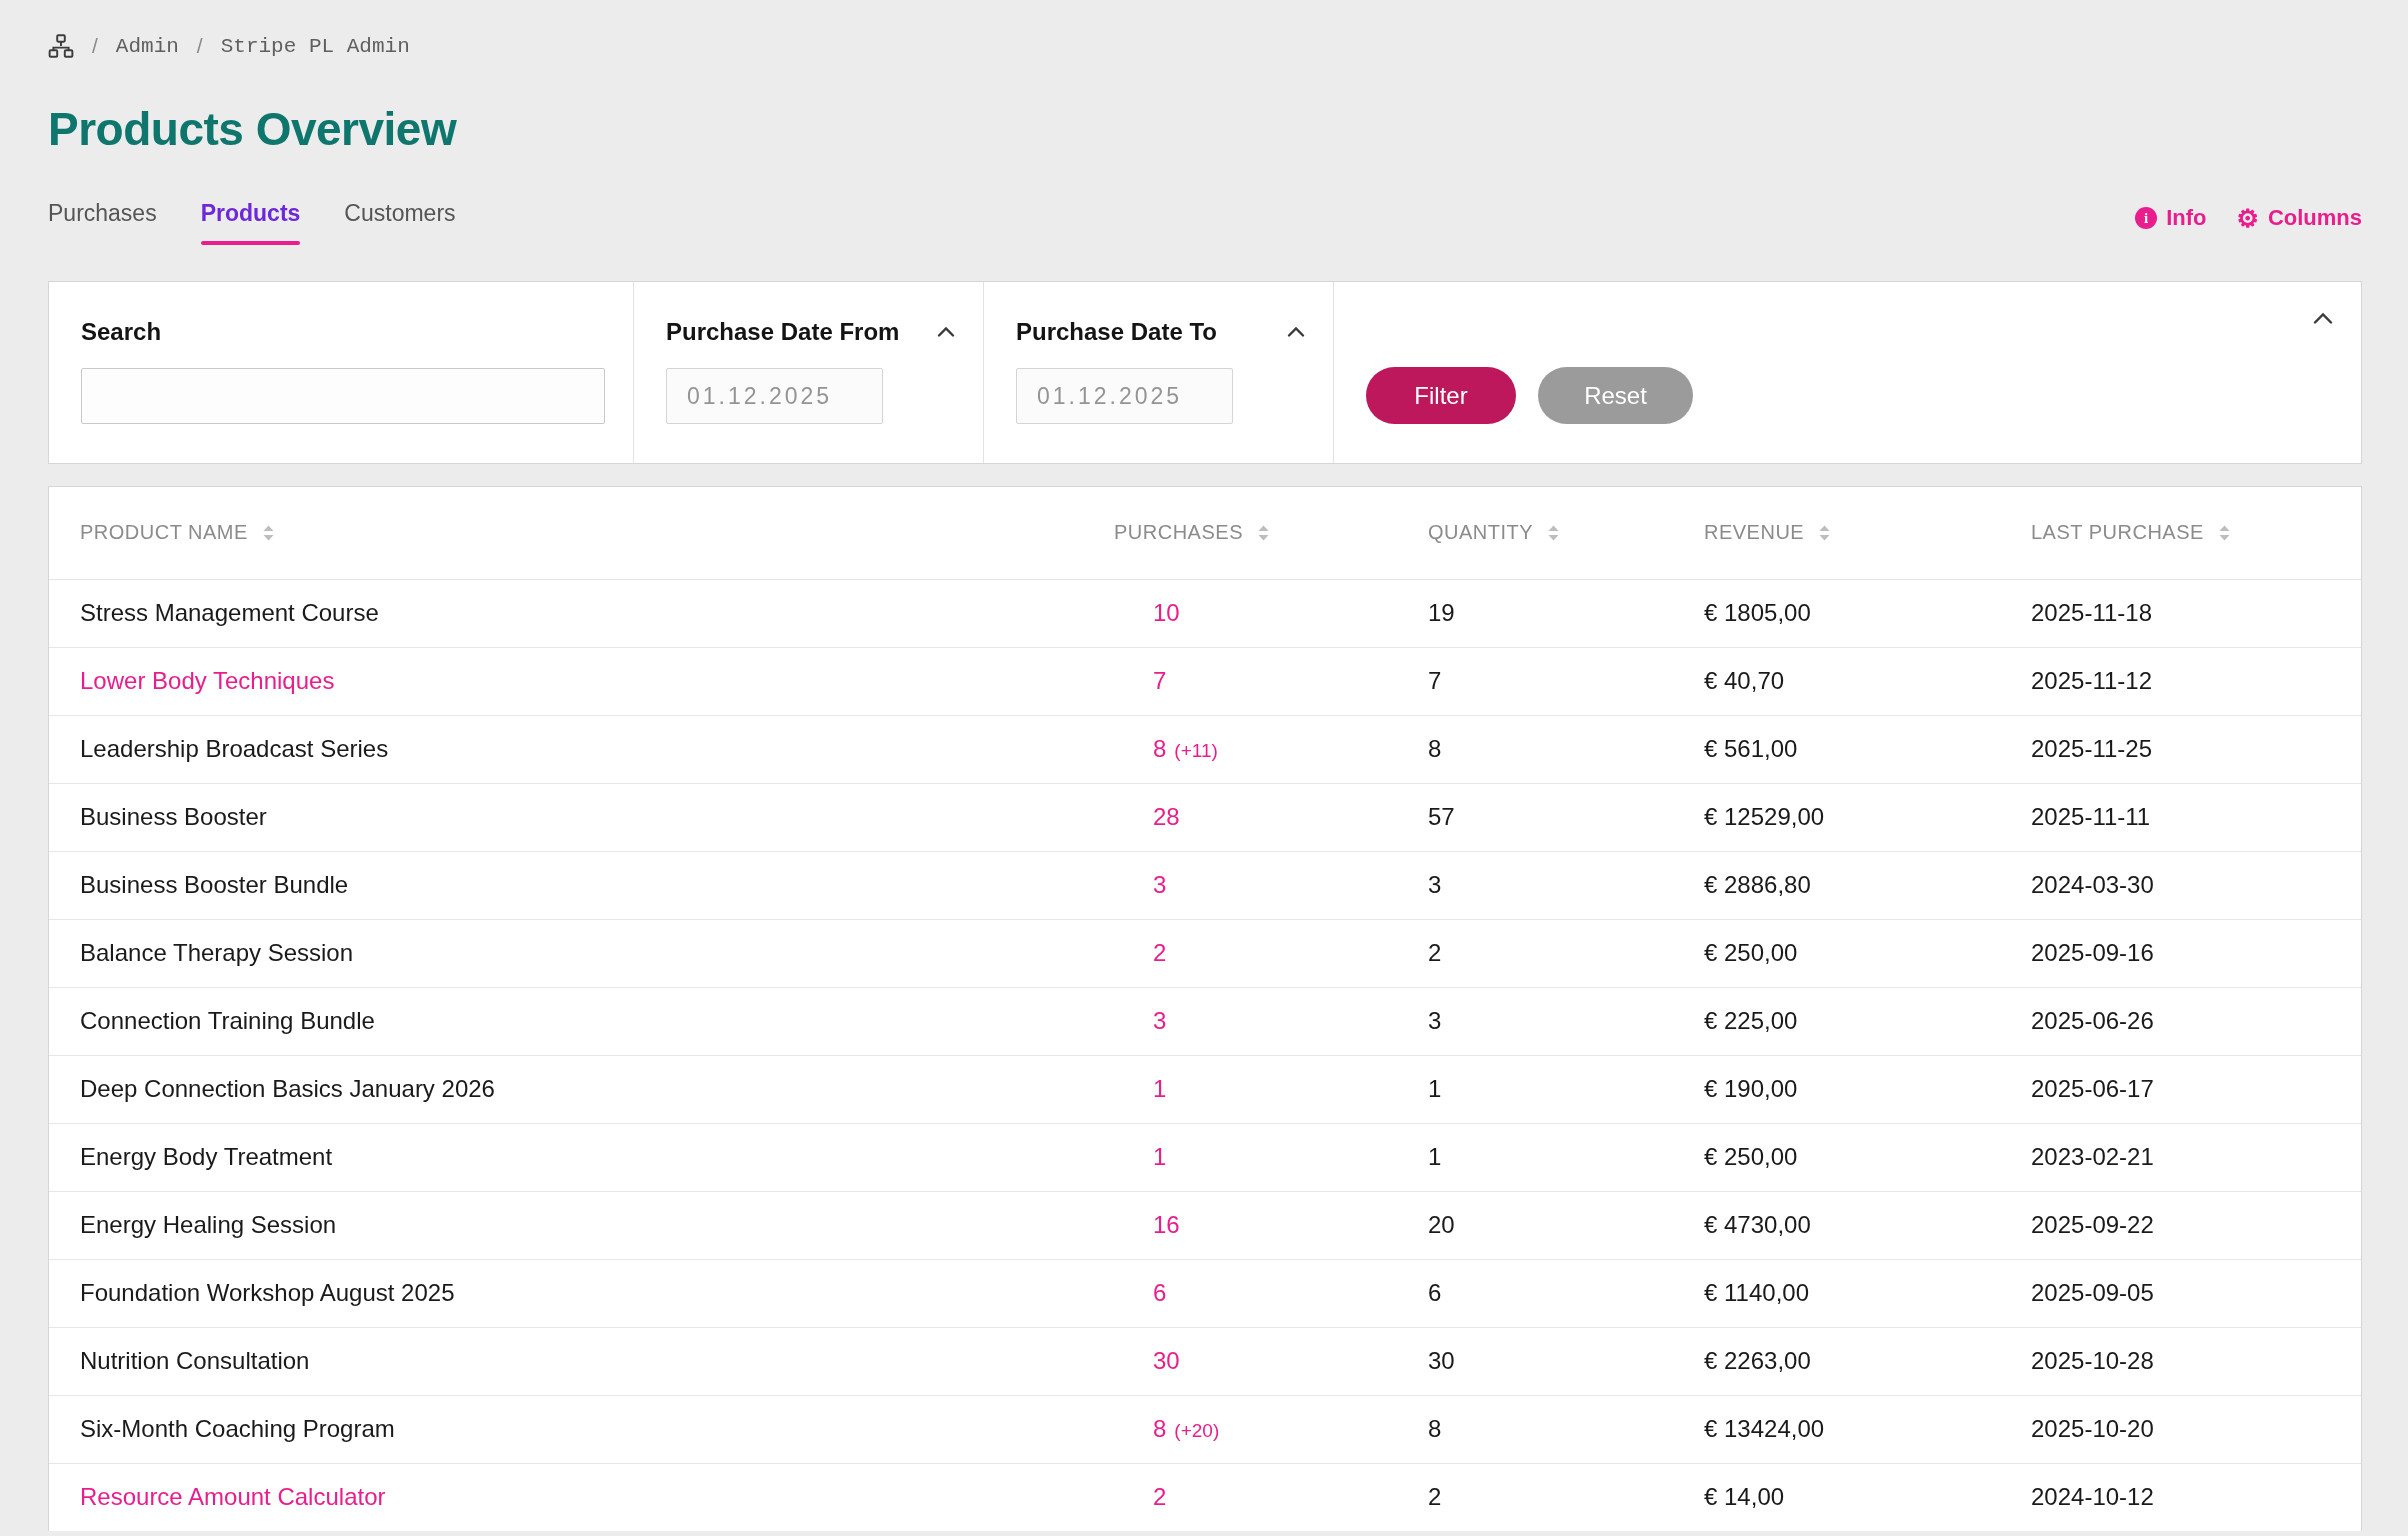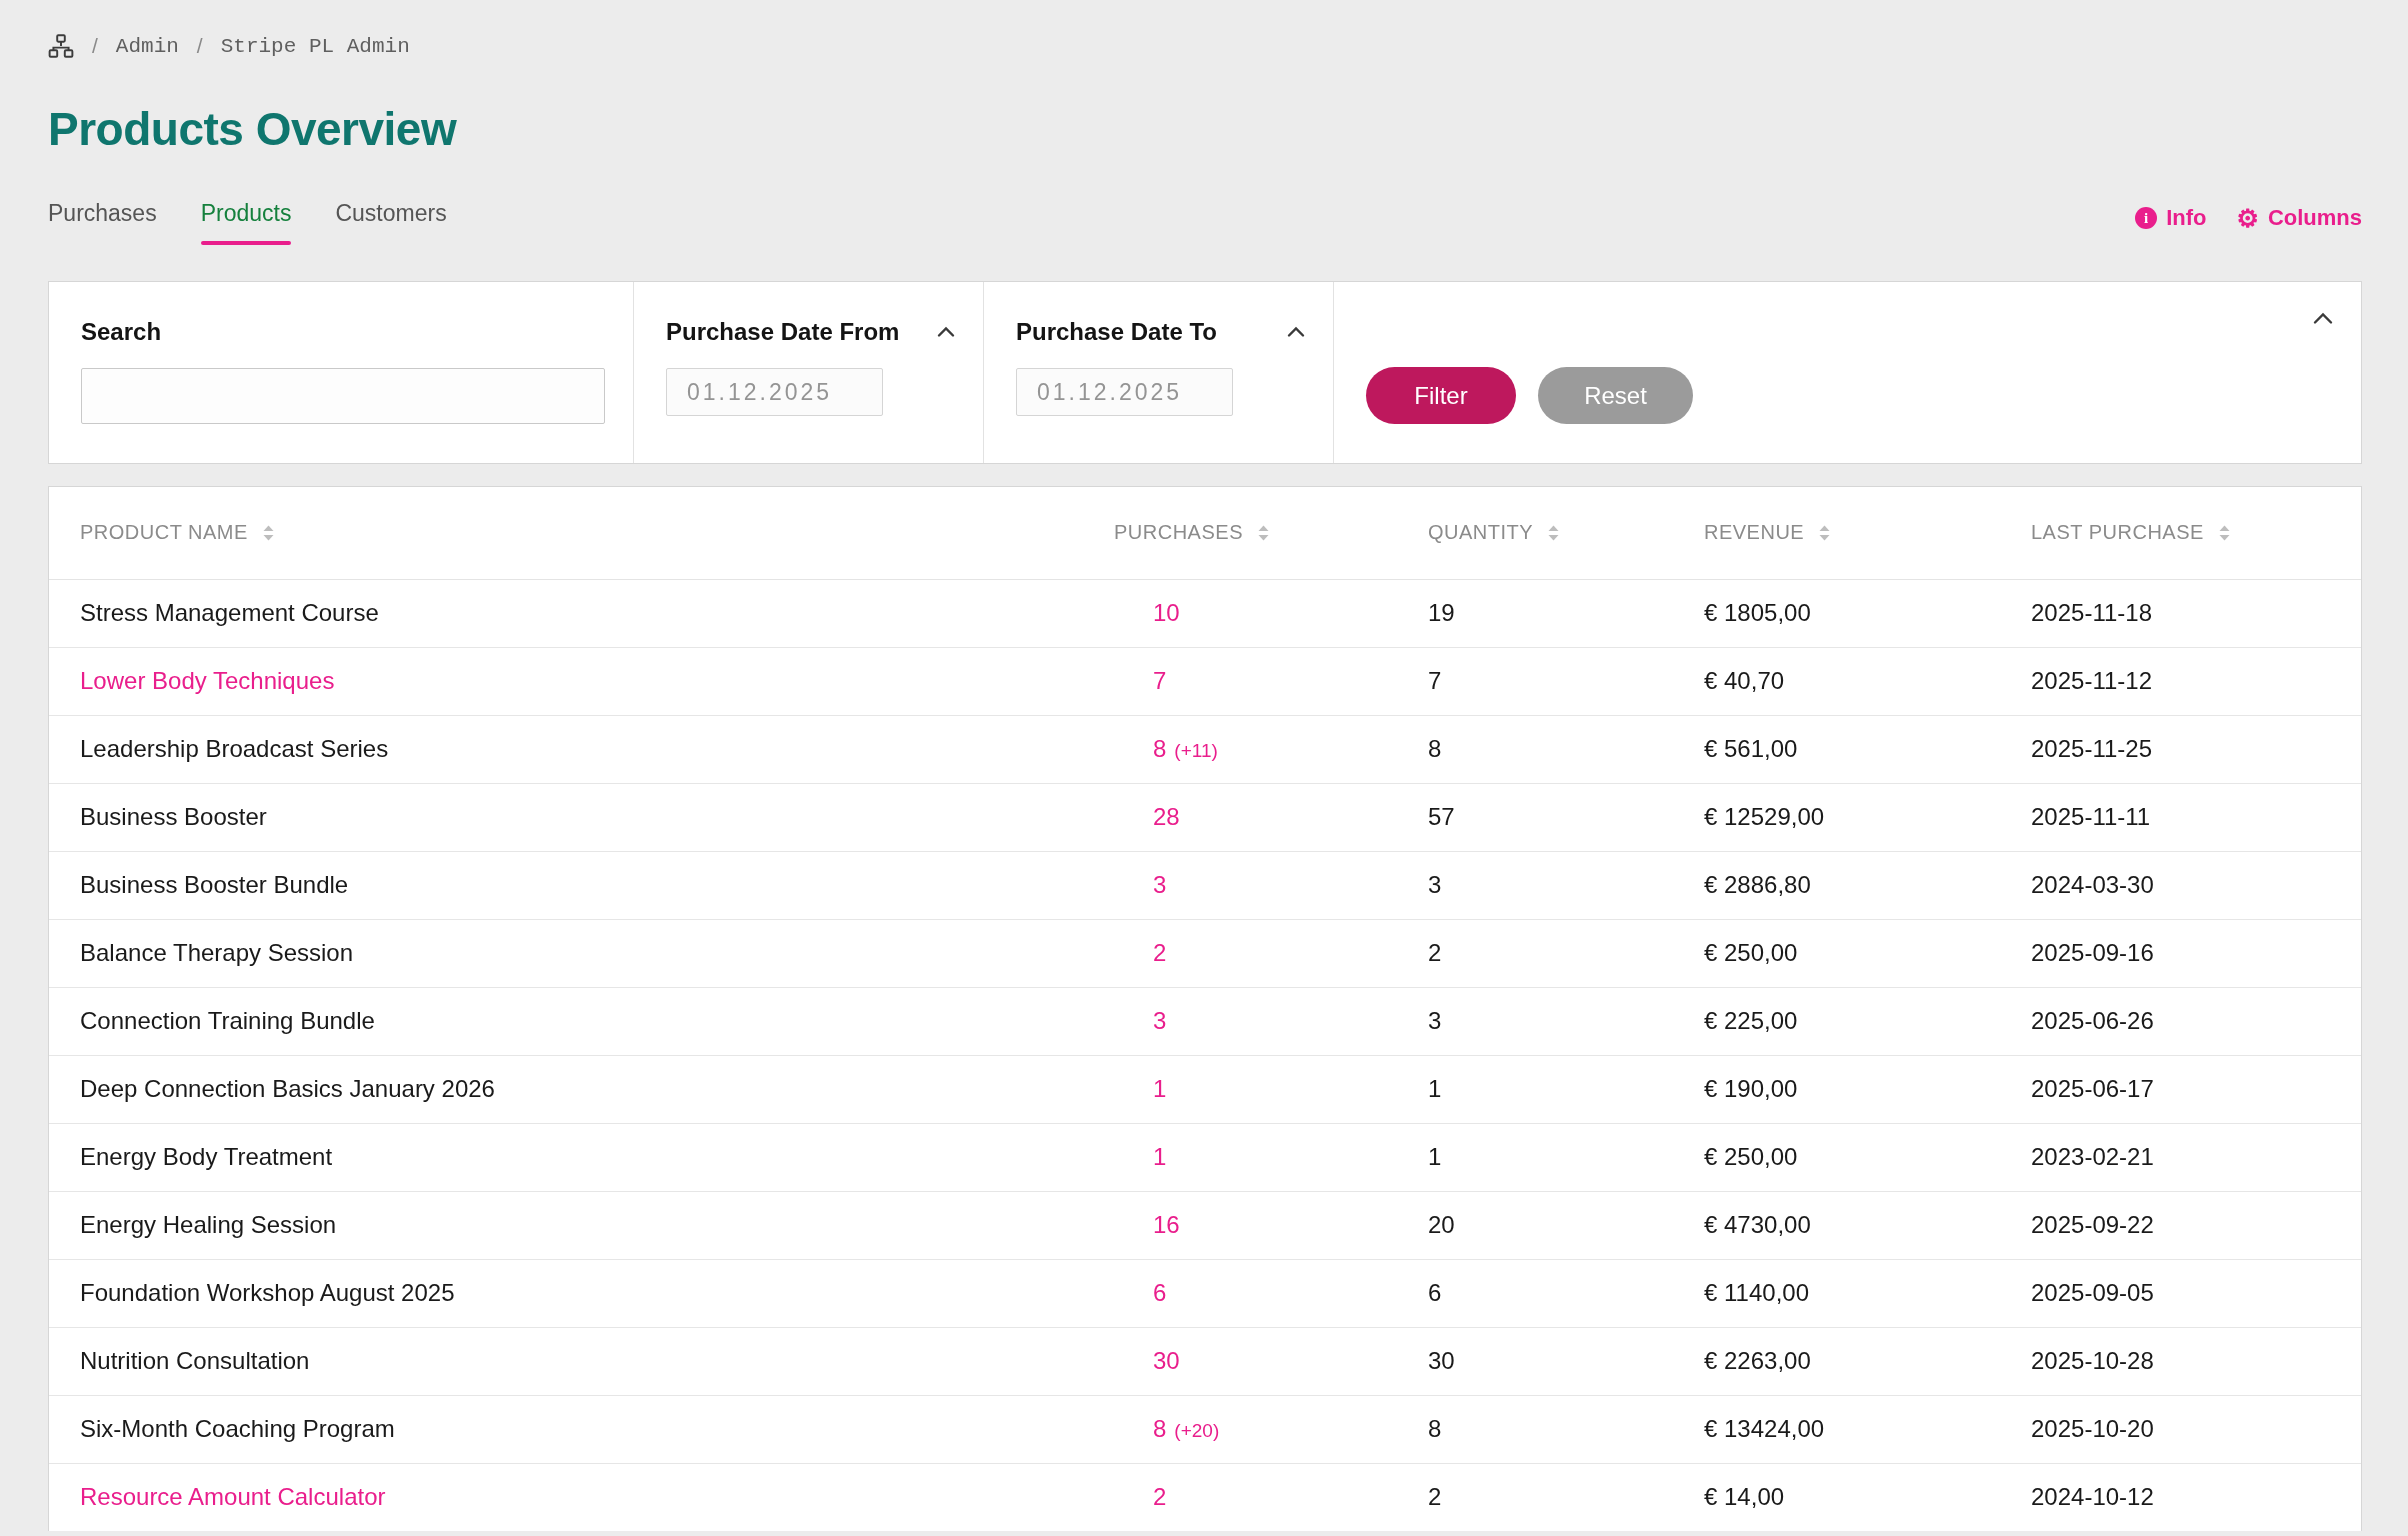--- a/index.html
+++ b/index.html
@@ -20,41 +20,41 @@
   .bc-sep{ color:#8a8a8a; }
   .bc-item{ color:#5f5f5f; text-decoration:none; cursor:pointer;font-family:Liberation Mono, monospace; }
 
   
   h1.title{ margin:40px 0 0 0; font-size:46px; font-weight:600; letter-spacing:-0.5px; color:#0f766e; }
 
   
   .tabbar{ margin-top:44px; display:flex; align-items:flex-end; }
   .tabs{ display:flex; gap:44px; }
   .tab{ position:relative; font-size:23px; color:#555; padding-bottom:18px; text-decoration:none; cursor:pointer; }
-  .tab.active{ color:#15803d; font-weight:400; }
+  .tab.active{ color:#6d28d9; font-weight:700; }
   .tab.active::after{ content:""; position:absolute; left:0; right:0; bottom:0; height:4px; background:var(--accent); border-radius:2px; }
   .actions{ margin-left:auto; display:flex; gap:30px; align-items:center; padding-bottom:14px; }
   .action{ display:inline-flex; align-items:center; gap:9px; color:var(--accent); font-size:22px; font-weight:600; text-decoration:none; cursor:pointer; }
   .info-ic{ display:inline-flex; align-items:center; justify-content:center; width:22px; height:22px; border-radius:50%; background:var(--accent); color:#fff; font-size:15px; font-weight:700; font-family:"Liberation Serif", serif; }
   .gear-ic{ font-size:25px; line-height:1; color:var(--accent); }
 
   
   .filter-panel{ position:relative; margin-top:36px; background:#fff; border:1px solid #d6d6d6; height:183px; display:flex; }
   .fsec{ padding:36px 28px 0 32px; }
   .fsec-search{ width:585px; border-right:1px solid #e2e2e2; }
   .fsec-date{ width:350px; border-right:1px solid #e2e2e2; }
   .flabel{ font-size:24px; font-weight:700; color:#141414; }
   .flabel-row{ display:flex; align-items:center; justify-content:space-between; }
   .chev{ display:inline-flex; cursor:pointer; color:#3a3a3a; margin-left:8px; }
   .search-input{
     margin-top:22px; width:524px; height:56px; border:1px solid #c9c9c9; background:#fdfdfd;
     border-radius:2px; font-size:23px; padding:0 16px; outline:none; font-family:"Liberation Sans", sans-serif;
   }
   .date-input{
-    margin-top:22px; width:217px; height:48px; border:1px solid #d5d5d5; background:#fbfbfb;
+    margin-top:22px; width:217px; height:56px; border:1px solid #d5d5d5; background:#fbfbfb;
     border-radius:2px; display:flex; align-items:center; padding-left:20px;
     font-size:23px; color:#949494; letter-spacing:3px; cursor:text;
   }
   .fsec-buttons{ display:flex; align-items:flex-start; gap:22px; padding-top:85px; padding-left:32px; }
   .btn{ border:none; color:#fff; font-size:24px; font-family:"Liberation Sans", sans-serif; height:57px; border-radius:29px; cursor:pointer; }
   .btn-filter{ background:#be185d; width:150px; }
   .btn-reset{ background:#9b9b9b; width:155px; }
   .panel-chev{ position:absolute; top:30px; right:28px; color:#3a3a3a; cursor:pointer; display:inline-flex; }
 
   

